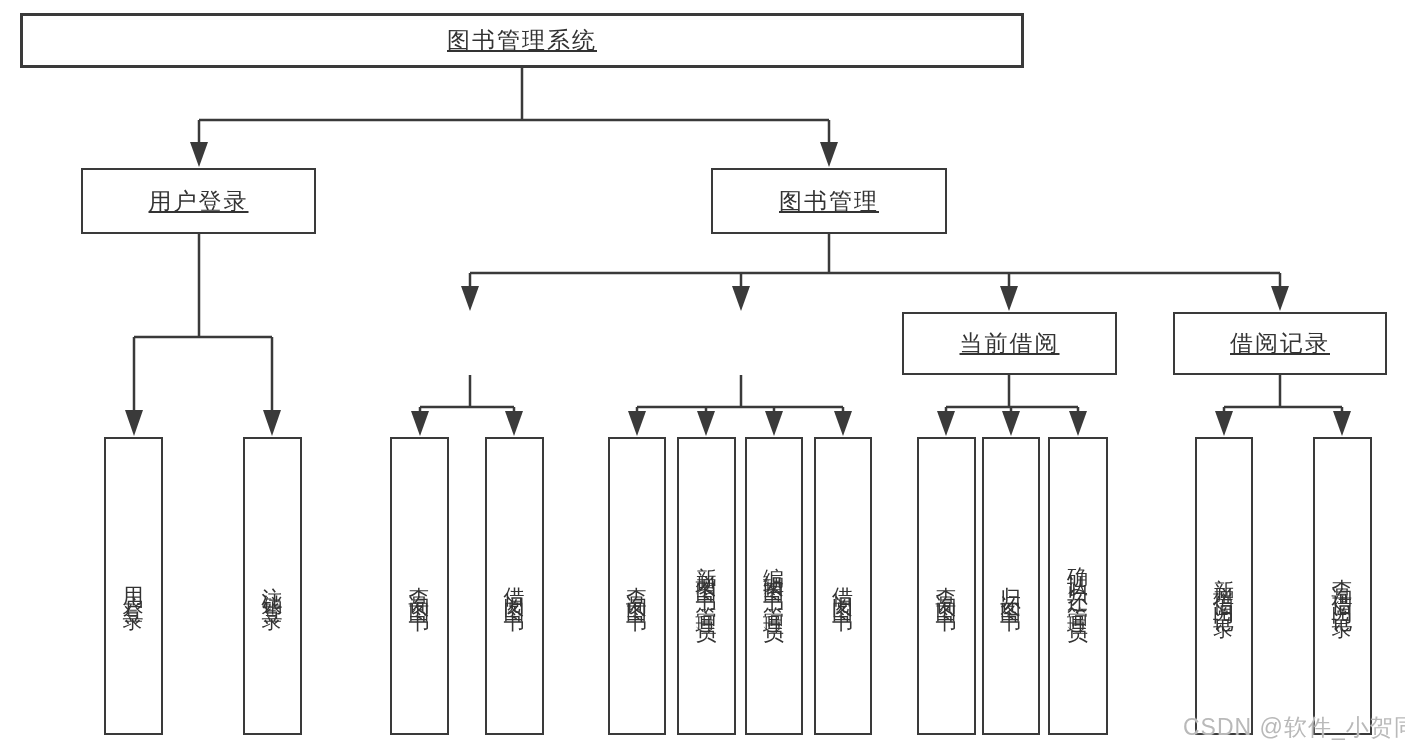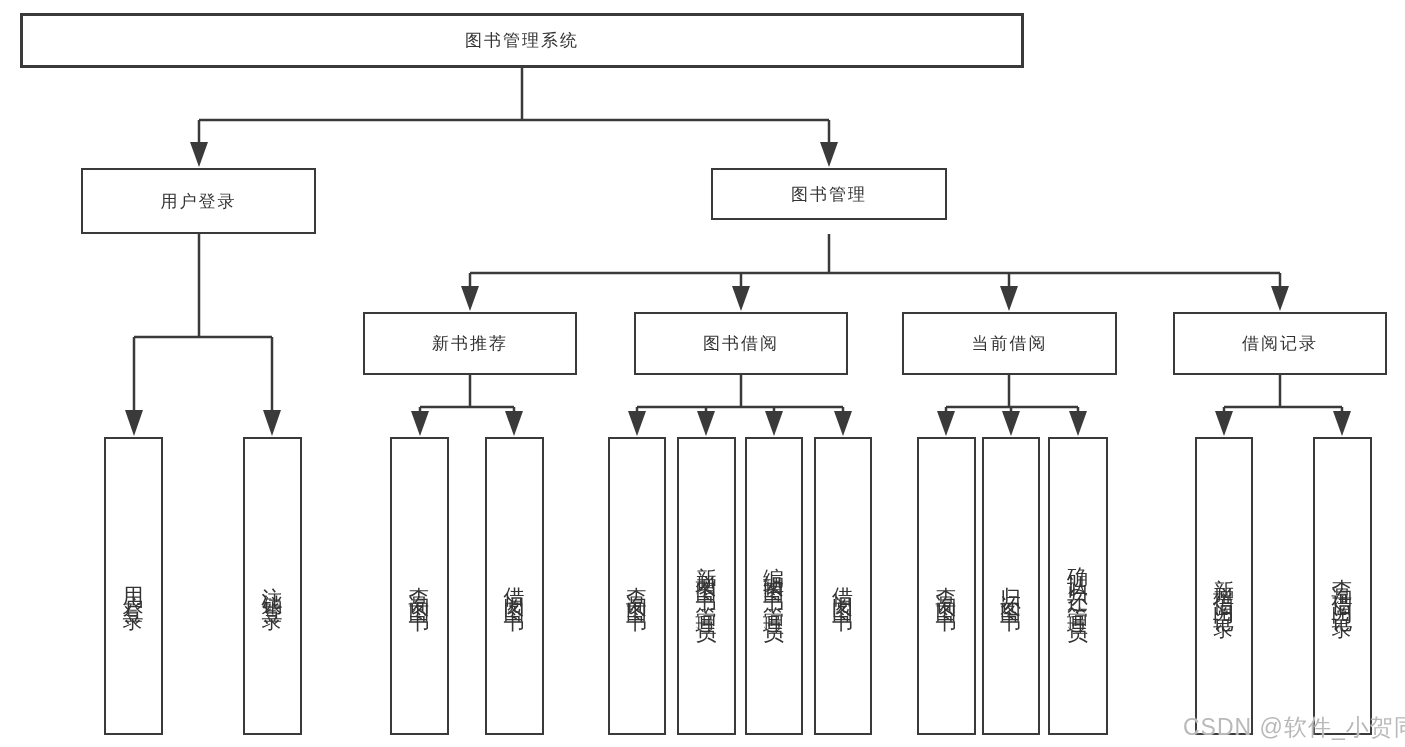--- a/index.html
+++ b/index.html
@@ -17,23 +17,24 @@
     position:absolute;
     box-sizing:border-box;
     background:#ffffff;
     border:2.5px solid #3a3a3a;
     display:flex;align-items:center;justify-content:center;
     color:#333333;
     z-index:1;
   }
   .node.root{border-width:3px;}
   .node.h .label{
-    font-size:17px;
+    font-size:23px;
     letter-spacing:2px;
     white-space:nowrap;
+    text-decoration:underline;
   }
   .node.v .label{
     writing-mode:vertical-rl;
     text-orientation:mixed;
     font-size:21px;
     letter-spacing:8px;
     line-height:1;
     white-space:nowrap;
   }
   .watermark{
@@ -121,30 +122,24 @@
     </g>
   </svg>
 
   <div class="node h root" style="left:20px;top:13px;width:1004px;height:55px;">
     <span class="label">图书管理系统</span>
   </div>
 
   <div class="node h" style="left:81px;top:168px;width:235px;height:66px;">
     <span class="label">用户登录</span>
   </div>
-  <div class="node h" style="left:711px;top:168px;width:236px;height:52px;">
+  <div class="node h" style="left:711px;top:168px;width:236px;height:66px;">
     <span class="label">图书管理</span>
   </div>
 
-  <div class="node h" style="left:363px;top:312px;width:214px;height:63px;">
-    <span class="label">新书推荐</span>
-  </div>
-  <div class="node h" style="left:634px;top:312px;width:214px;height:63px;">
-    <span class="label">图书借阅</span>
-  </div>
   <div class="node h" style="left:902px;top:312px;width:215px;height:63px;text-align:center;">
     <span class="label">当前借阅</span>
   </div>
   <div class="node h" style="left:1173px;top:312px;width:214px;height:63px;">
     <span class="label">借阅记录</span>
   </div>
 
   <div class="node v" style="left:104px;top:437px;width:59px;height:298px;">
     <span class="label">用户登录</span>
   </div>

